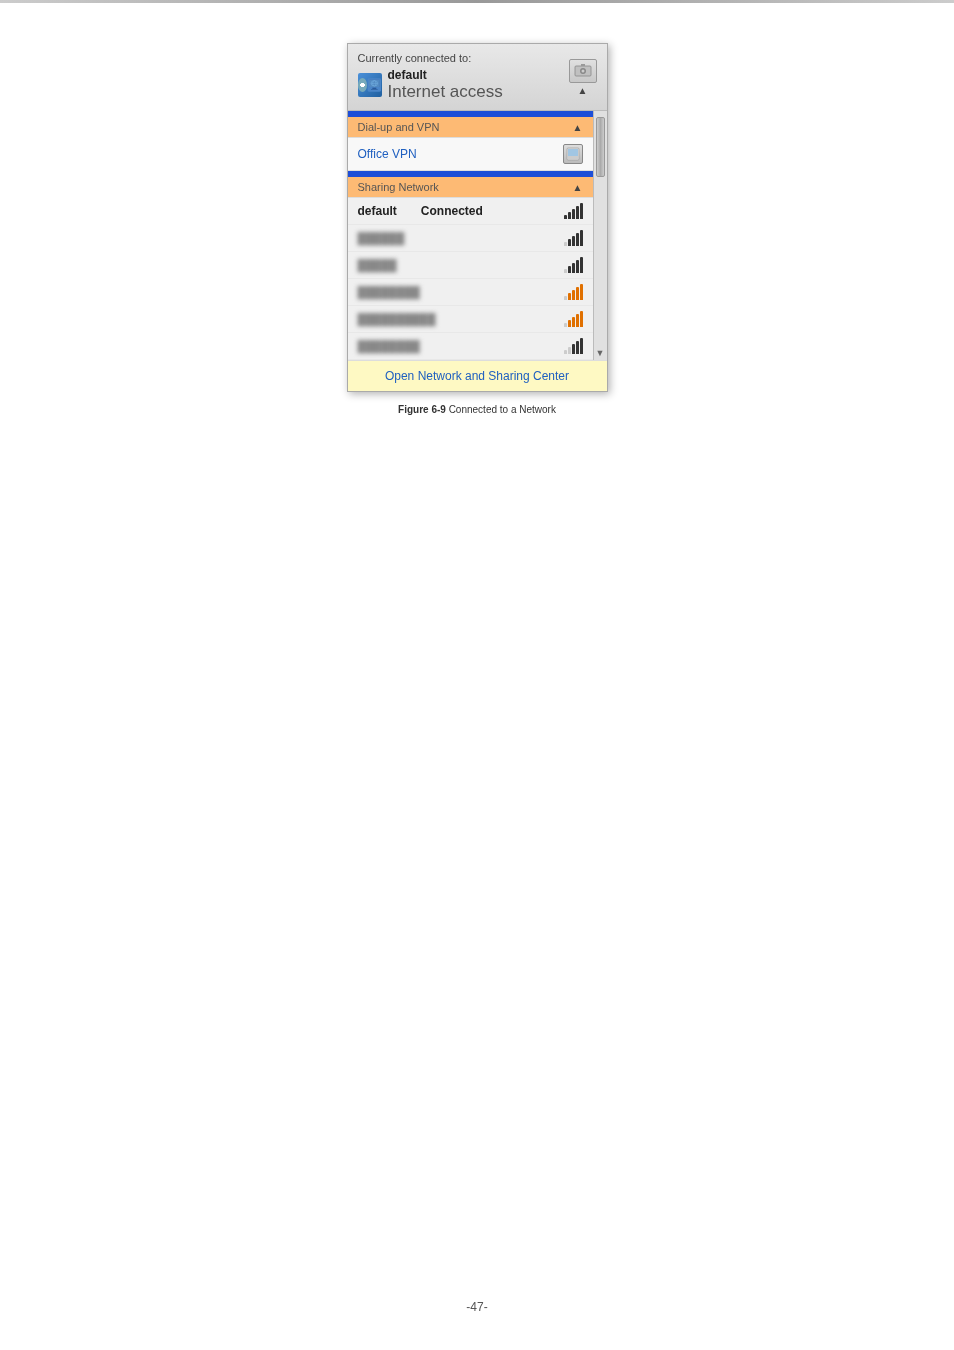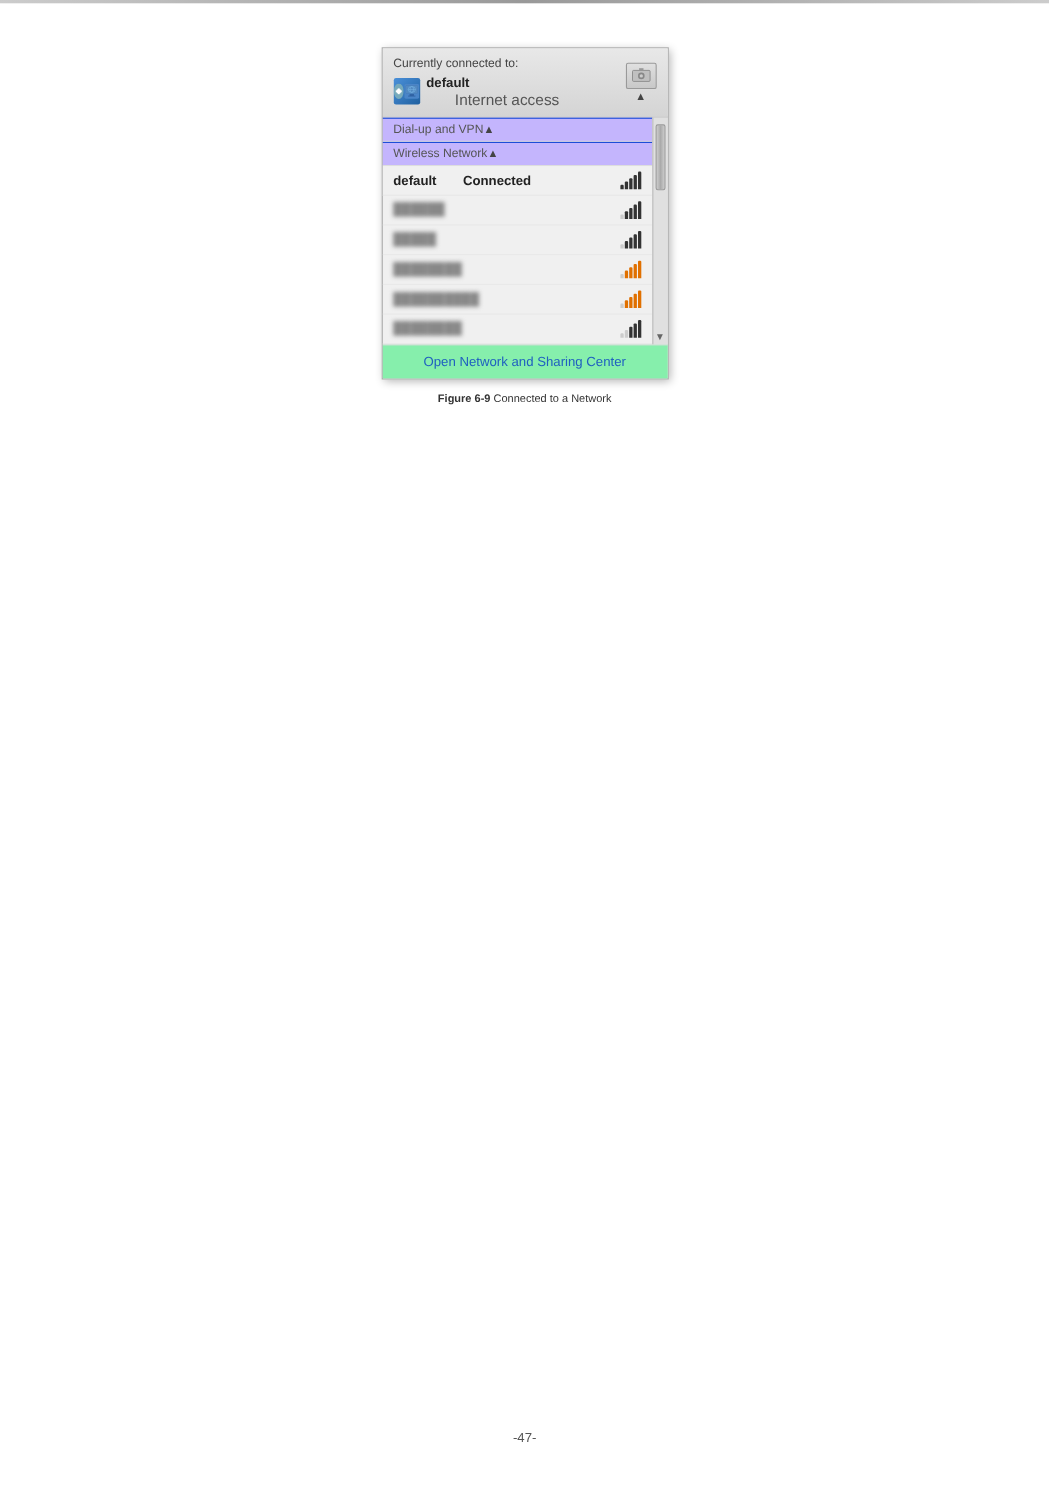--- a/index.html
+++ b/index.html
@@ -84,23 +84,22 @@
       border-radius: 50%;
     }
 
     .network-name-large {
       font-weight: bold;
       font-size: 12px;
       color: #222;
     }
 
     .network-access-type {
-      font-size: 14px;
+      font-size: 17px;
       color: #555;
-      margin-left: 26px;
     }
 
     .header-icons {
       display: flex;
       flex-direction: column;
       align-items: center;
       gap: 2px;
     }
 
     .projector-icon {
@@ -116,27 +115,27 @@
     }
 
     .scroll-up-btn {
       font-size: 10px;
       color: #444;
       cursor: pointer;
     }
 
     
     .section-divider {
-      background: #c4b5fd;
-      border-top: 1px solid #1d4ed8;
+      background: #fdba74;
+      border-top: 6px solid #1d4ed8;
       border-bottom: 1px solid #ddd;
       padding: 4px 10px;
       display: flex;
       align-items: center;
-      justify-content: flex-start;
+      justify-content: space-between;
     }
 
     .section-label {
       font-size: 11px;
       color: #555;
     }
 
     .section-expand {
       font-size: 10px;
       color: #444;
@@ -256,21 +255,21 @@
     .bar-2 { height: 7px; }
     .bar-3 { height: 10px; }
     .bar-4 { height: 13px; }
     .bar-5 { height: 16px; }
 
     
     .popup-footer {
       padding: 8px 10px;
       text-align: center;
       border-top: 1px solid #ddd;
-      background: #86efac;
+      background: #fef9c3;
     }
 
     .footer-link {
       font-size: 12px;
       color: #2060c0;
       cursor: pointer;
       text-decoration: none;
     }
 
     
@@ -337,23 +336,33 @@
     </div>
 
     <div class="popup-body">
       <div class="popup-list">
 
         <div class="section-divider">
           <span class="section-label">Dial-up and VPN</span>
           <span class="section-expand">▲</span>
         </div>
 
+        <div class="vpn-item">
+          <span class="vpn-name">Office VPN</span>
+          <div class="vpn-icon">
+            <svg width="14" height="14" viewBox="0 0 14 14">
+              <rect x="1" y="1" width="12" height="12" rx="1" fill="#ddd" stroke="#888" stroke-width="0.5"></rect>
+              <rect x="2" y="2" width="10" height="7" fill="#7ab8e8" opacity="0.6"></rect>
+              <rect x="2" y="9" width="10" height="3" fill="#ccc"></rect>
+            </svg>
+          </div>
+        </div>
 
         <div class="section-divider">
-          <span class="section-label">Wireless Network</span>
+          <span class="section-label">Sharing Network</span>
           <span class="section-expand">▲</span>
         </div>
 
         <div class="wireless-item connected">
           <div class="wifi-status-row">
             <span class="wifi-name connected-name">default</span>
             <span class="wifi-connected-label" style="margin-left:20px;">Connected</span>
           </div>
           <div class="signal-bars">
             <div class="bar bar-1"></div>

